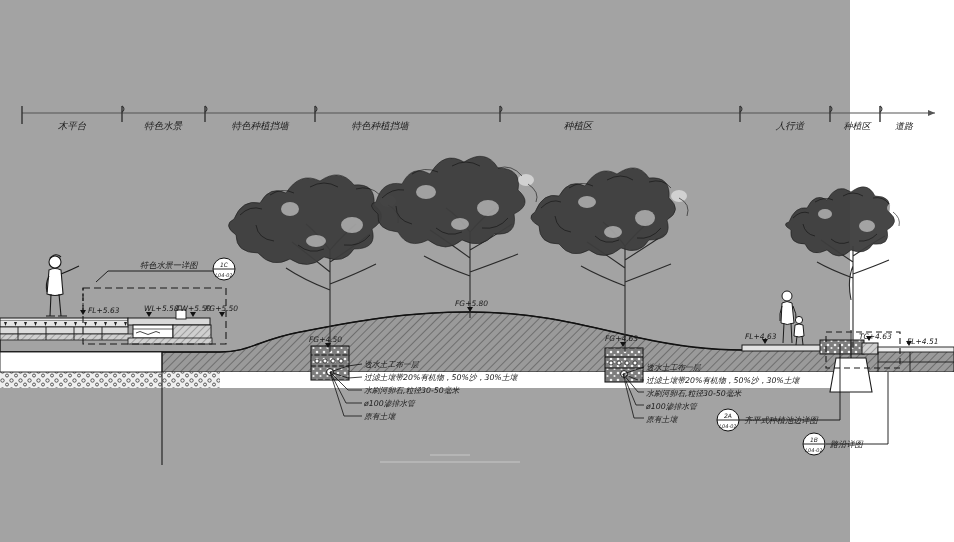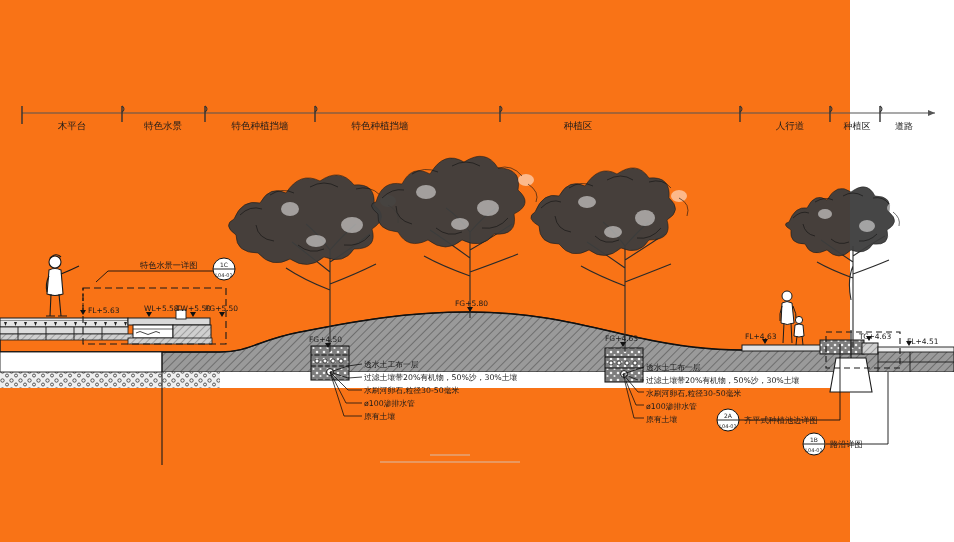--- a/index.html
+++ b/index.html
@@ -8,21 +8,22 @@
   }
   body {
     width: 954px; height: 542px;
     font-family: "DejaVu Sans", "Liberation Sans", sans-serif;
     overflow: hidden;
     position: relative;
   }
   #sheet {
     position: absolute; inset: 0;
     width: 850px; height: 542px;
-    background: #f97316;
+    background: #a3a3a3;
+    font-style: italic;
   }
   svg.drawing { position: absolute; left: 0; top: 0; }
   .cn { font-family: "DejaVu Sans", "Liberation Sans", sans-serif; }
   text { fill: #1b1b1b; }
 </style>
 </head>
 <body>
 
 <div id="sheet">
 

